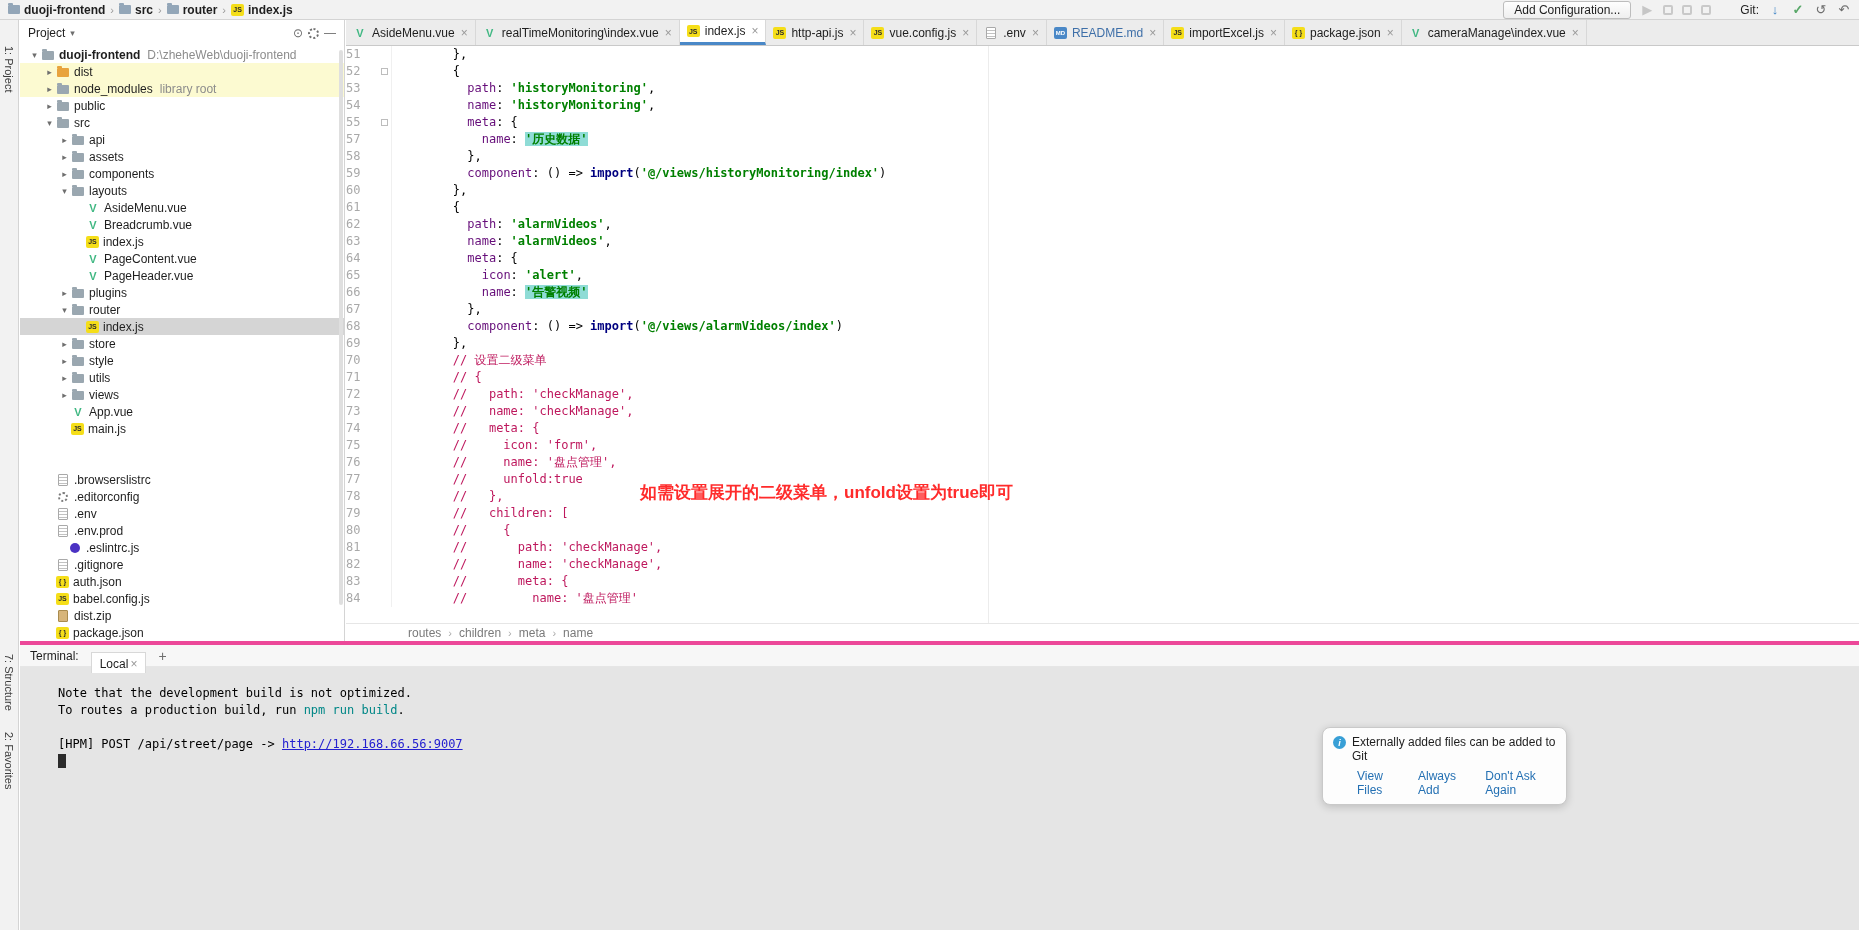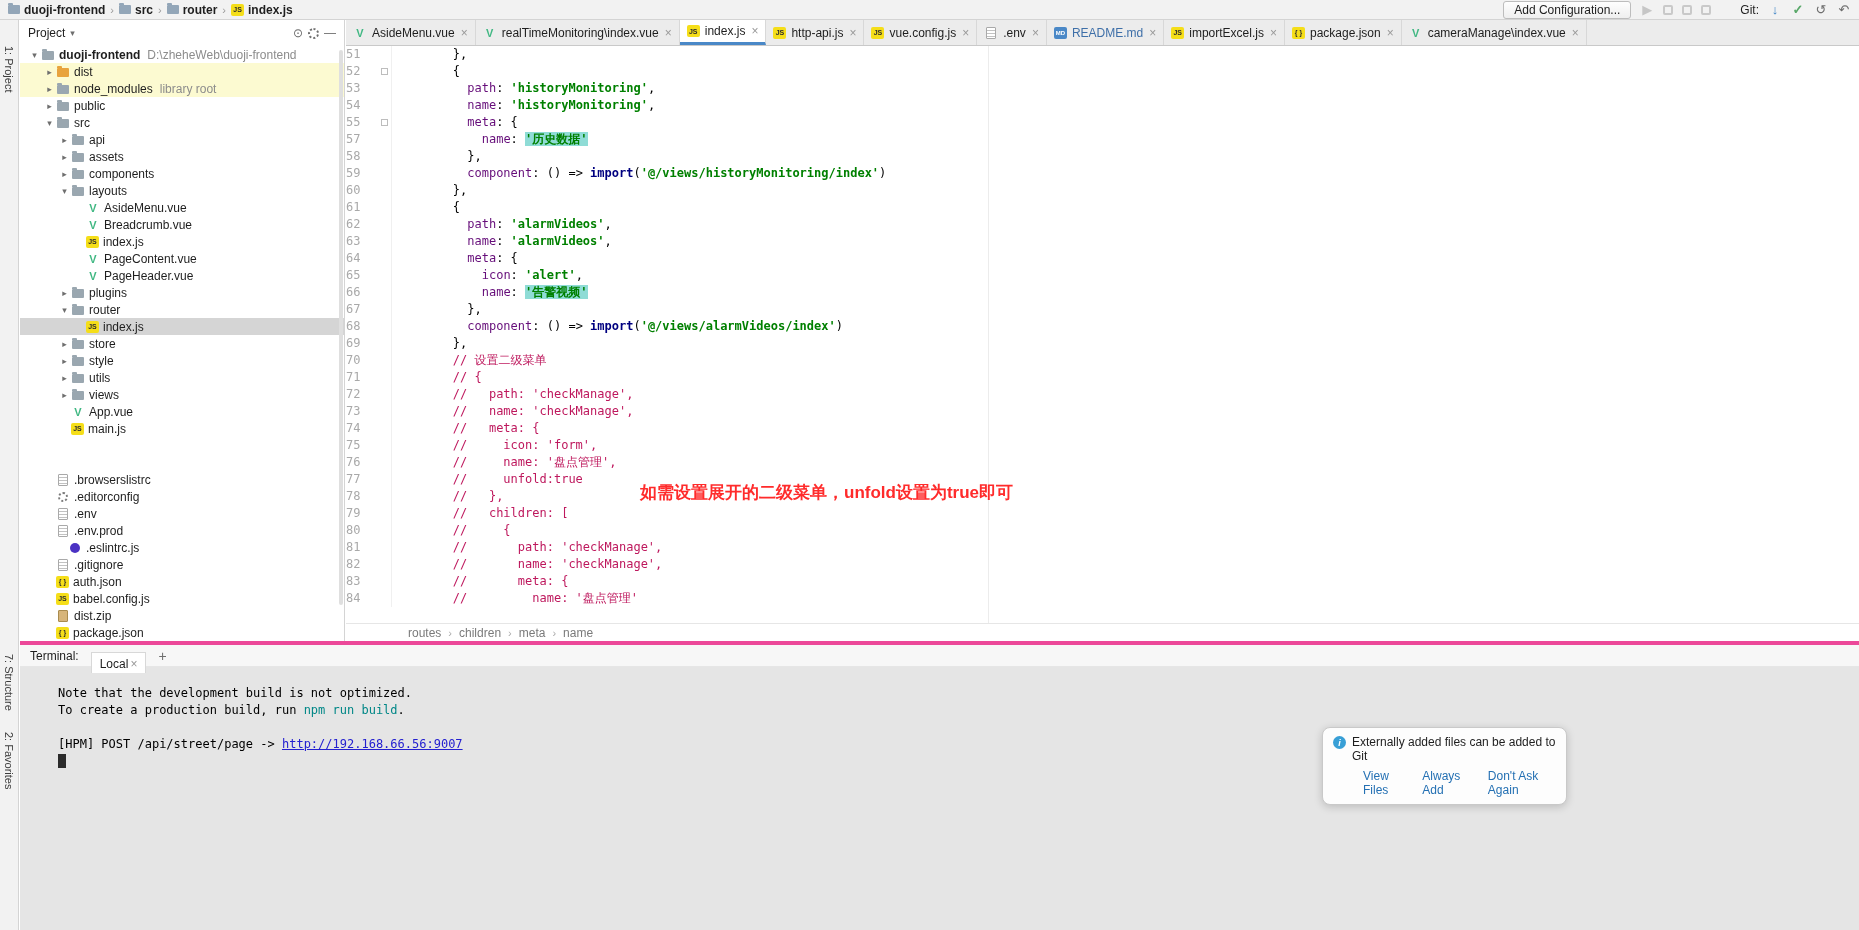--- a/index.html
+++ b/index.html
@@ -90,21 +90,21 @@
   .trml{white-space:pre;height:17px}
   .tt.t{color:#000}
   .tt.cmd{color:#008787}
   .tt.lnk{color:#2420D0;text-decoration:underline;cursor:pointer}
   .cursor-block{display:inline-block;width:8px;height:14px;background:#2B2B2B;margin-top:1px}
 
   
   #notification{position:absolute;left:1322px;top:727px;width:245px;background:#FDFDFD;border:1px solid #C9C9C9;border-radius:8px;box-shadow:0 2px 8px rgba(0,0,0,.18);padding:7px 10px;font-size:12px;z-index:10}
   #notif-row1{display:flex;gap:6px;align-items:flex-start}
   .info-icon{width:13px;height:13px;border-radius:50%;background:#389FD6;color:#fff;font-size:9px;font-weight:bold;font-style:italic;display:flex;align-items:center;justify-content:center;flex:none;margin-top:1px}
-  #notif-actions{display:flex;gap:15px;margin-top:6px;margin-left:30px}
+  #notif-actions{display:flex;gap:15px;margin-top:6px;margin-left:24px}
   .notif-link{color:#2470B3;cursor:pointer;text-decoration:none}
 </style>
 </head>
 <body>
 
 <div id="app">
 
   <div id="top-bar">
     <div id="nav-bar">
         <span class="nb-item">
@@ -492,21 +492,21 @@
       <span id="terminal-label">Terminal:</span>
       <span class="term-tab">
         <span>Local</span>
         <span class="tab-close">×</span>
       </span>
       <span class="term-plus">+</span>
     </div>
     <div id="terminal-content">
       <div id="terminal-lines">
           <div class="trml"><span class="tt t">Note that the development build is not optimized.</span></div>
-          <div class="trml"><span class="tt t">To create a production build, run </span><span class="tt cmd">npm run build</span><span class="tt t">.</span></div>
+          <div class="trml"><span class="tt t">To routes a production build, run </span><span class="tt cmd">npm run build</span><span class="tt t">.</span></div>
           <div class="trml"><span class="tt t">&nbsp;</span></div>
           <div class="trml"><span class="tt t">[HPM] POST /api/street/page -&gt; </span><span class="tt lnk">http://192.168.66.56:9007</span></div>
           <div class="trml"><span class="cursor-block"></span></div>
         </div>
     </div>
   </div>
 
   <div id="notification">
     <div id="notif-row1">
       <span class="info-icon">i</span>

